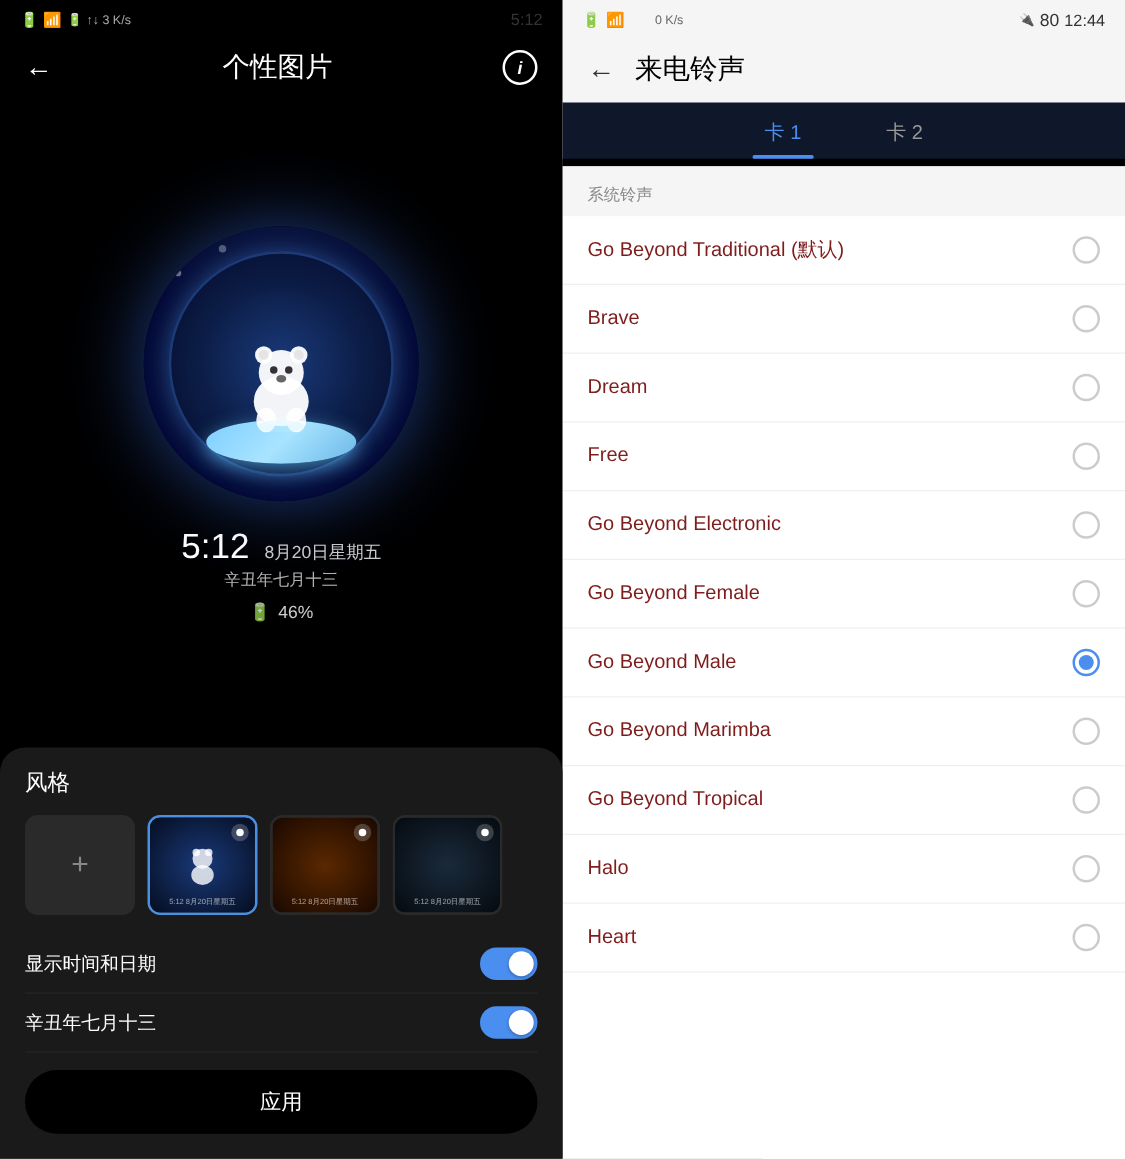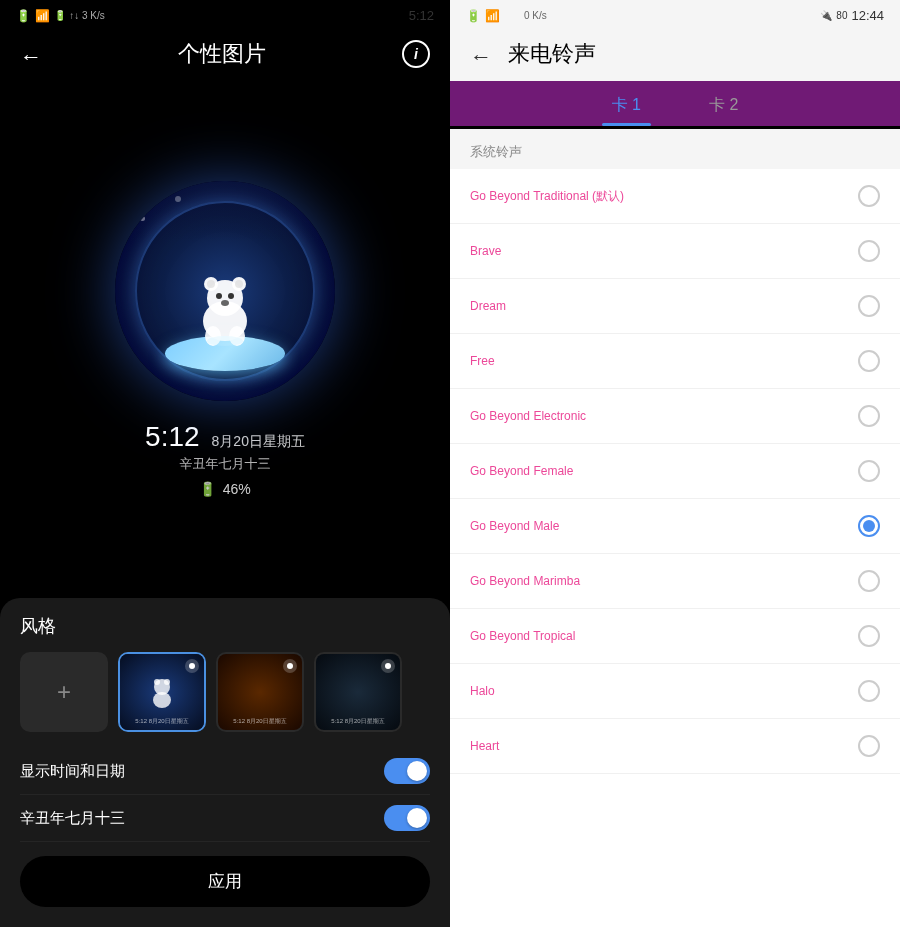--- a/index.html
+++ b/index.html
@@ -347,22 +347,22 @@
       font-weight: 500;
       color: #000;
       margin-left: 16px;
     }
 
     .tabs-bar {
       display: flex;
       justify-content: center;
       gap: 36px;
       padding: 8px 0 0;
-      background: #701a75;
-      border-bottom: 3px solid #000000;
+      background: #0f172a;
+      border-bottom: 6px solid #000000;
     }
 
     .tab {
       font-size: 16px;
       padding: 6px 16px 10px;
       cursor: pointer;
       position: relative;
       color: #999;
     }
 
@@ -398,22 +398,22 @@
     .ringtone-item {
       display: flex;
       justify-content: space-between;
       align-items: center;
       padding: 16px 20px;
       border-bottom: 1px solid #f0f0f0;
       cursor: pointer;
     }
 
     .ringtone-name {
-      font-size: 12px;
-      color: #ec4899;
+      font-size: 16px;
+      color: #7f1d1d;
     }
 
     .radio-btn {
       width: 22px;
       height: 22px;
       border-radius: 50%;
       border: 2px solid #ccc;
       display: flex;
       align-items: center;
       justify-content: center;
@@ -568,21 +568,21 @@
 <div class="right-panel">
 
   <div class="right-status-bar">
     <div class="right-status-left">
       <span>🔋</span>
       <span>📶</span>
       <span style="font-size:10px; color:#666;padding-left:20px;">0 K/s</span>
     </div>
     <div class="right-status-right">
       <span style="font-size:10px;">🔌</span>
-      <span style="font-size:10px;">80</span>
+      <span style="font-size:14px;">80</span>
       <span>12:44</span>
     </div>
   </div>
 
   <div class="right-header">
     <span class="back-arrow" style="color:#333;">←</span>
     <span class="right-header-title">来电铃声</span>
   </div>
 
   <div class="tabs-bar">

